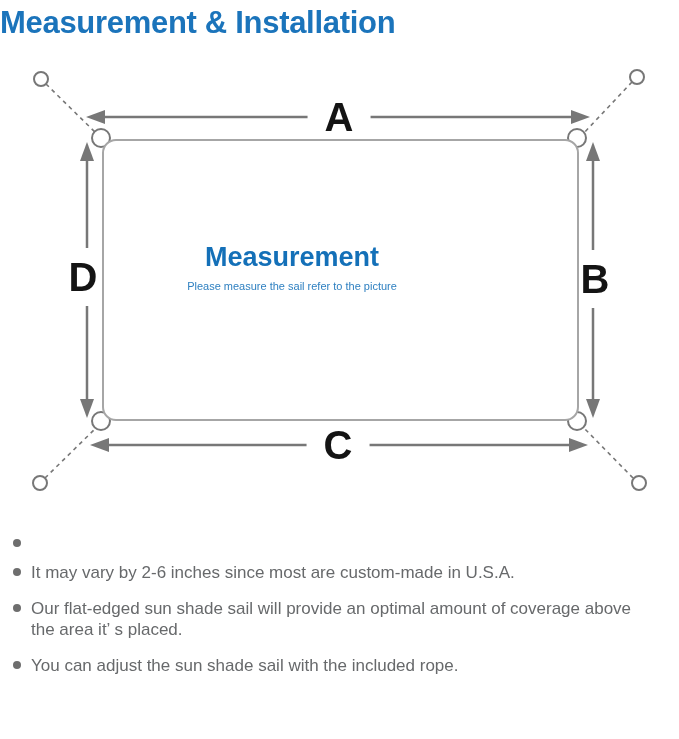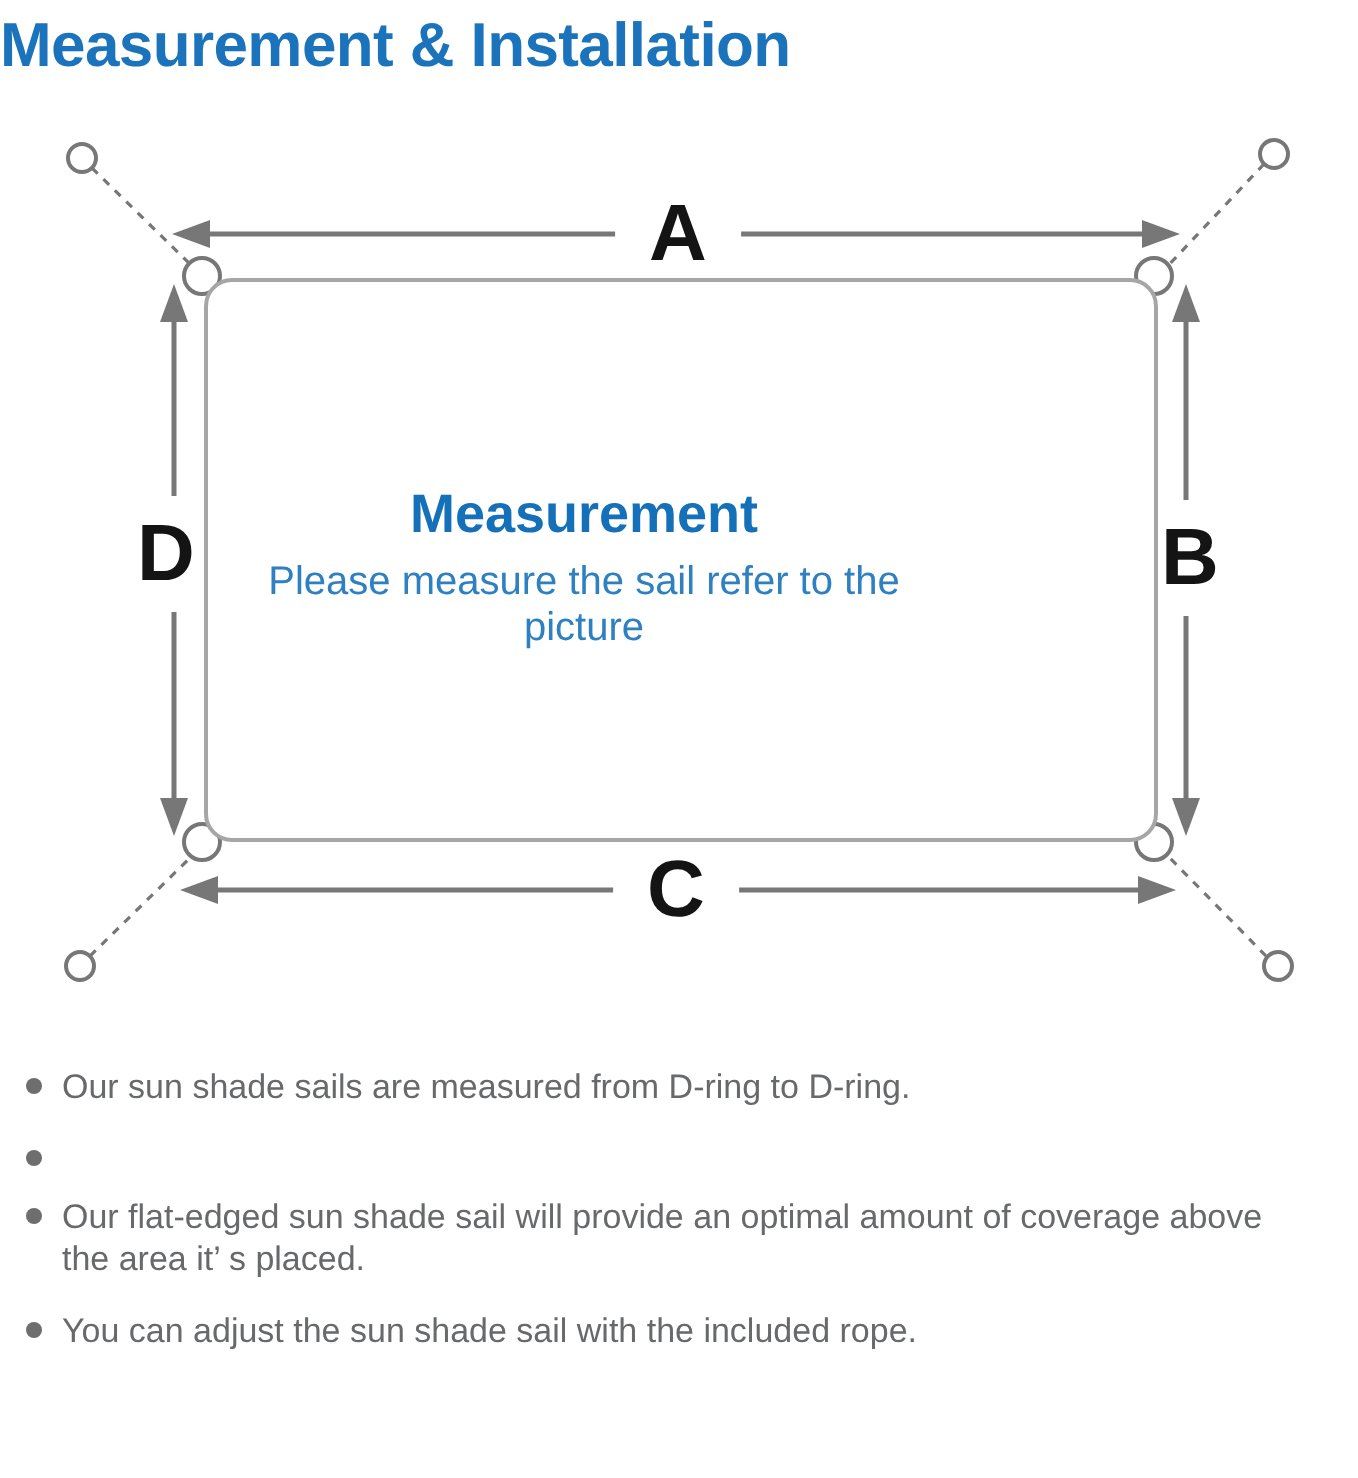--- a/index.html
+++ b/index.html
@@ -86,21 +86,21 @@
     width: 378px;
     text-align: center;
   }
   .center-heading {
     font-size: 27px;
     font-weight: bold;
     color: var(--heading-blue, #1470b8);
   }
   .center-sub {
     margin-top: 7px;
-    font-size: 20px;
+    font-size: 11px;
     color: var(--subheading-blue, #2f80c1);
   }
 
   
   .notes {
     margin: 0;
     padding: 13px 8px 0 13px;
     list-style: none;
   }
   .note {
@@ -176,25 +176,25 @@
   <div class="center-text">
     <div class="center-heading">Measurement</div>
     <div class="center-sub">Please measure the sail refer to the picture</div>
   </div>
 </div>
 
 <ul class="notes">
 
     <li class="note">
       <span class="dot"></span>
-      <span class="note-text">Our sun shade sails are measured from D-ring to D-ring.</span>
-    </li>
-
-    <li class="note">
-      <span class="dot"></span>
+    </li>
+
+    <li class="note">
+      <span class="dot"></span>
+      <span class="note-text">It may vary by 2-6 inches since most are custom-made in U.S.A.</span>
     </li>
 
 
     <li class="note">
       <span class="dot"></span>
       <span class="note-text">Our flat-edged sun shade sail will provide an optimal amount of coverage above
 the area it’ s placed.</span>
     </li>
 
     <li class="note">

